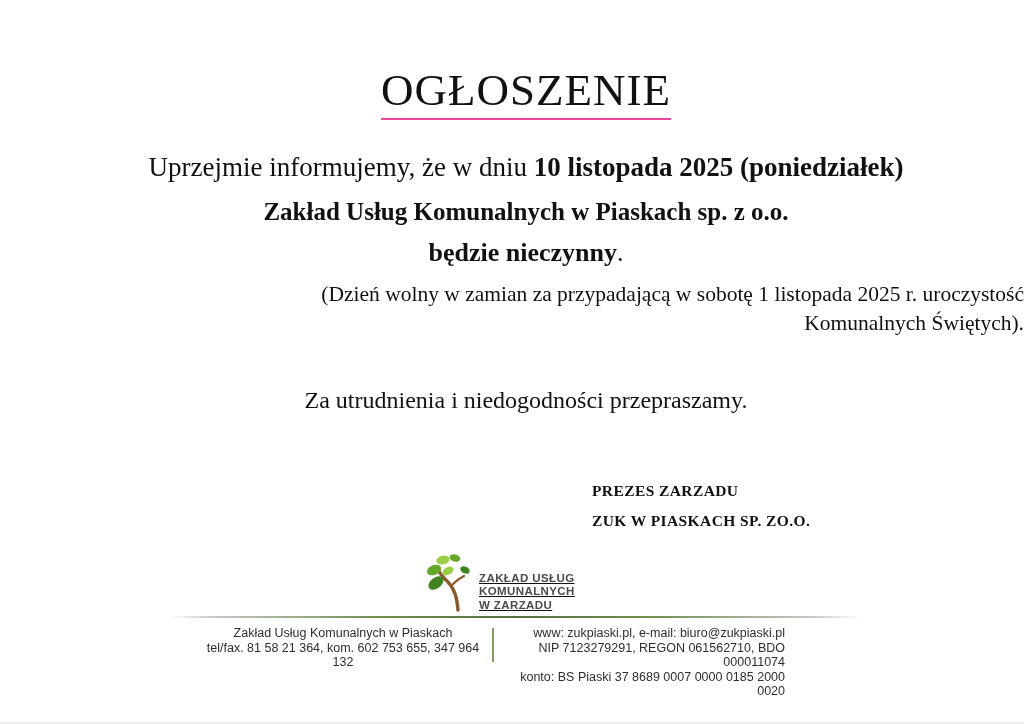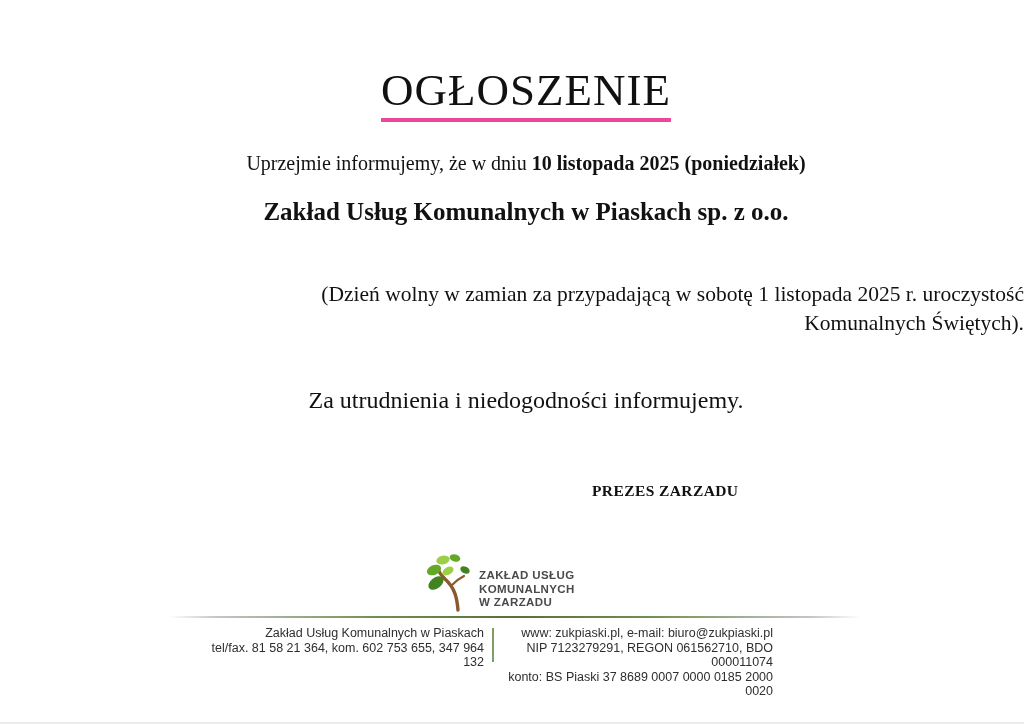--- a/index.html
+++ b/index.html
@@ -14,45 +14,45 @@
   .abs{position:absolute;}
   .centerline{left:28px;width:996px;text-align:center;}
 
   .doc-title{
     top:64px;
     font-size:45px;
     font-weight:400;
     letter-spacing:1px;
   }
   .doc-title .underlined{
-    border-bottom:4px solid #ec4899;
+    border-bottom:2px solid #ec4899;
     padding-bottom:3px;
   }
 
-  .p-intro{top:152px;font-size:20px;}
+  .p-intro{top:152px;font-size:27px;}
   .p-company{top:198px;font-size:25px;font-weight:bold;}
   .p-closed{top:238px;font-size:26px;}
   .p-closed .b{font-weight:bold;}
   .p-note{top:280px;font-size:21.5px;line-height:29px;}
   .p-note span{display:block;text-align:right;}
   .p-apology{top:387px;font-size:24px;}
   .b{font-weight:bold;}
 
   .signature{
     left:592px;top:476px;width:300px;
     text-align:left;
     font-size:15.5px;font-weight:bold;
     line-height:30px;
     letter-spacing:0.4px;
   }
   .signature span{display:block;}
 
   .logo{
     left:427px;top:552px;
-    display:flex;align-items:flex-start;
+    display:flex;align-items:flex-end;text-decoration:underline;
   }
   .logo svg{display:block;}
   .logo-text{
     margin-top:17px;margin-left:4px;
     font-family:"Liberation Sans", sans-serif;
     font-size:11.5px;
     font-weight:600;
     color:#4a4a4a;
     line-height:13.5px;
     letter-spacing:0.4px;
@@ -75,51 +75,53 @@
     background:#7f9e63;
   }
   .footer-col{
     top:626px;
     font-family:"Liberation Sans", sans-serif;
     font-size:12.5px;
     color:#2e2e2e;
     line-height:14.6px;
   }
   .footer-col span{display:block;}
-  .footer-left{left:202px;width:282px;text-align:right;}
-  .footer-right{left:491px;width:282px;text-align:right;}
+  .footer-left{left:202px;width:282px;text-align:center;}
+  .footer-right{left:503px;width:282px;text-align:right;}
 
   .page-bottom-edge{
     left:0;bottom:0;width:1024px;height:2px;
     background:#ececec;
   }
 </style>
 </head>
 <body>
 
 <div class="page">
 
   <div class="abs centerline doc-title">
     <span class="underlined">OGŁOSZENIE</span>
   </div>
 
   <div class="abs centerline p-intro"><span>Uprzejmie informujemy, że w dniu </span><span class="b">10 listopada 2025 (poniedziałek)</span></div>
 
   <div class="abs centerline p-company">Zakład Usług Komunalnych w Piaskach sp. z o.o.</div>
 
+  <div class="abs centerline p-closed"><span class="b">będzie nieczynny</span><span>.</span></div>
 
   <div class="abs centerline p-note">
     <span>(Dzień wolny w zamian za przypadającą w sobotę 1 listopada 2025 r. uroczystość</span>
     <span>Komunalnych Świętych).</span>
   </div>
 
-  <div class="abs centerline p-apology">Za utrudnienia i niedogodności informujemy.</div>
+  <div class="abs centerline p-apology">Za utrudnienia i niedogodności przepraszamy.</div>
 
   <div class="abs signature">
     <span>PREZES ZARZADU</span>
+    <span>ZUK W PIASKACH SP. ZO.O.</span>
   </div>
 
   <div class="abs logo">
     <span>
       <svg width="48" height="60" viewBox="0 0 48 60" xmlns="http://www.w3.org/2000/svg">
         <path d="M31 58 C30 46, 28 36, 18 27 C15 24, 13 22, 12 19" fill="none" stroke="#8a5a2b" stroke-width="3.4" stroke-linecap="round"></path>
         <path d="M25 33 C29 29, 33 26, 37 24" fill="none" stroke="#8a5a2b" stroke-width="2.2" stroke-linecap="round"></path>
         <ellipse cx="9" cy="31" rx="8.6" ry="5.4" transform="rotate(-38 9 31)" fill="#41831f"></ellipse>
         <ellipse cx="7" cy="18" rx="7.4" ry="4.8" transform="rotate(-24 7 18)" fill="#64a82a"></ellipse>
         <ellipse cx="16" cy="8" rx="6.8" ry="4.3" transform="rotate(-12 16 8)" fill="#9ccf45"></ellipse>

